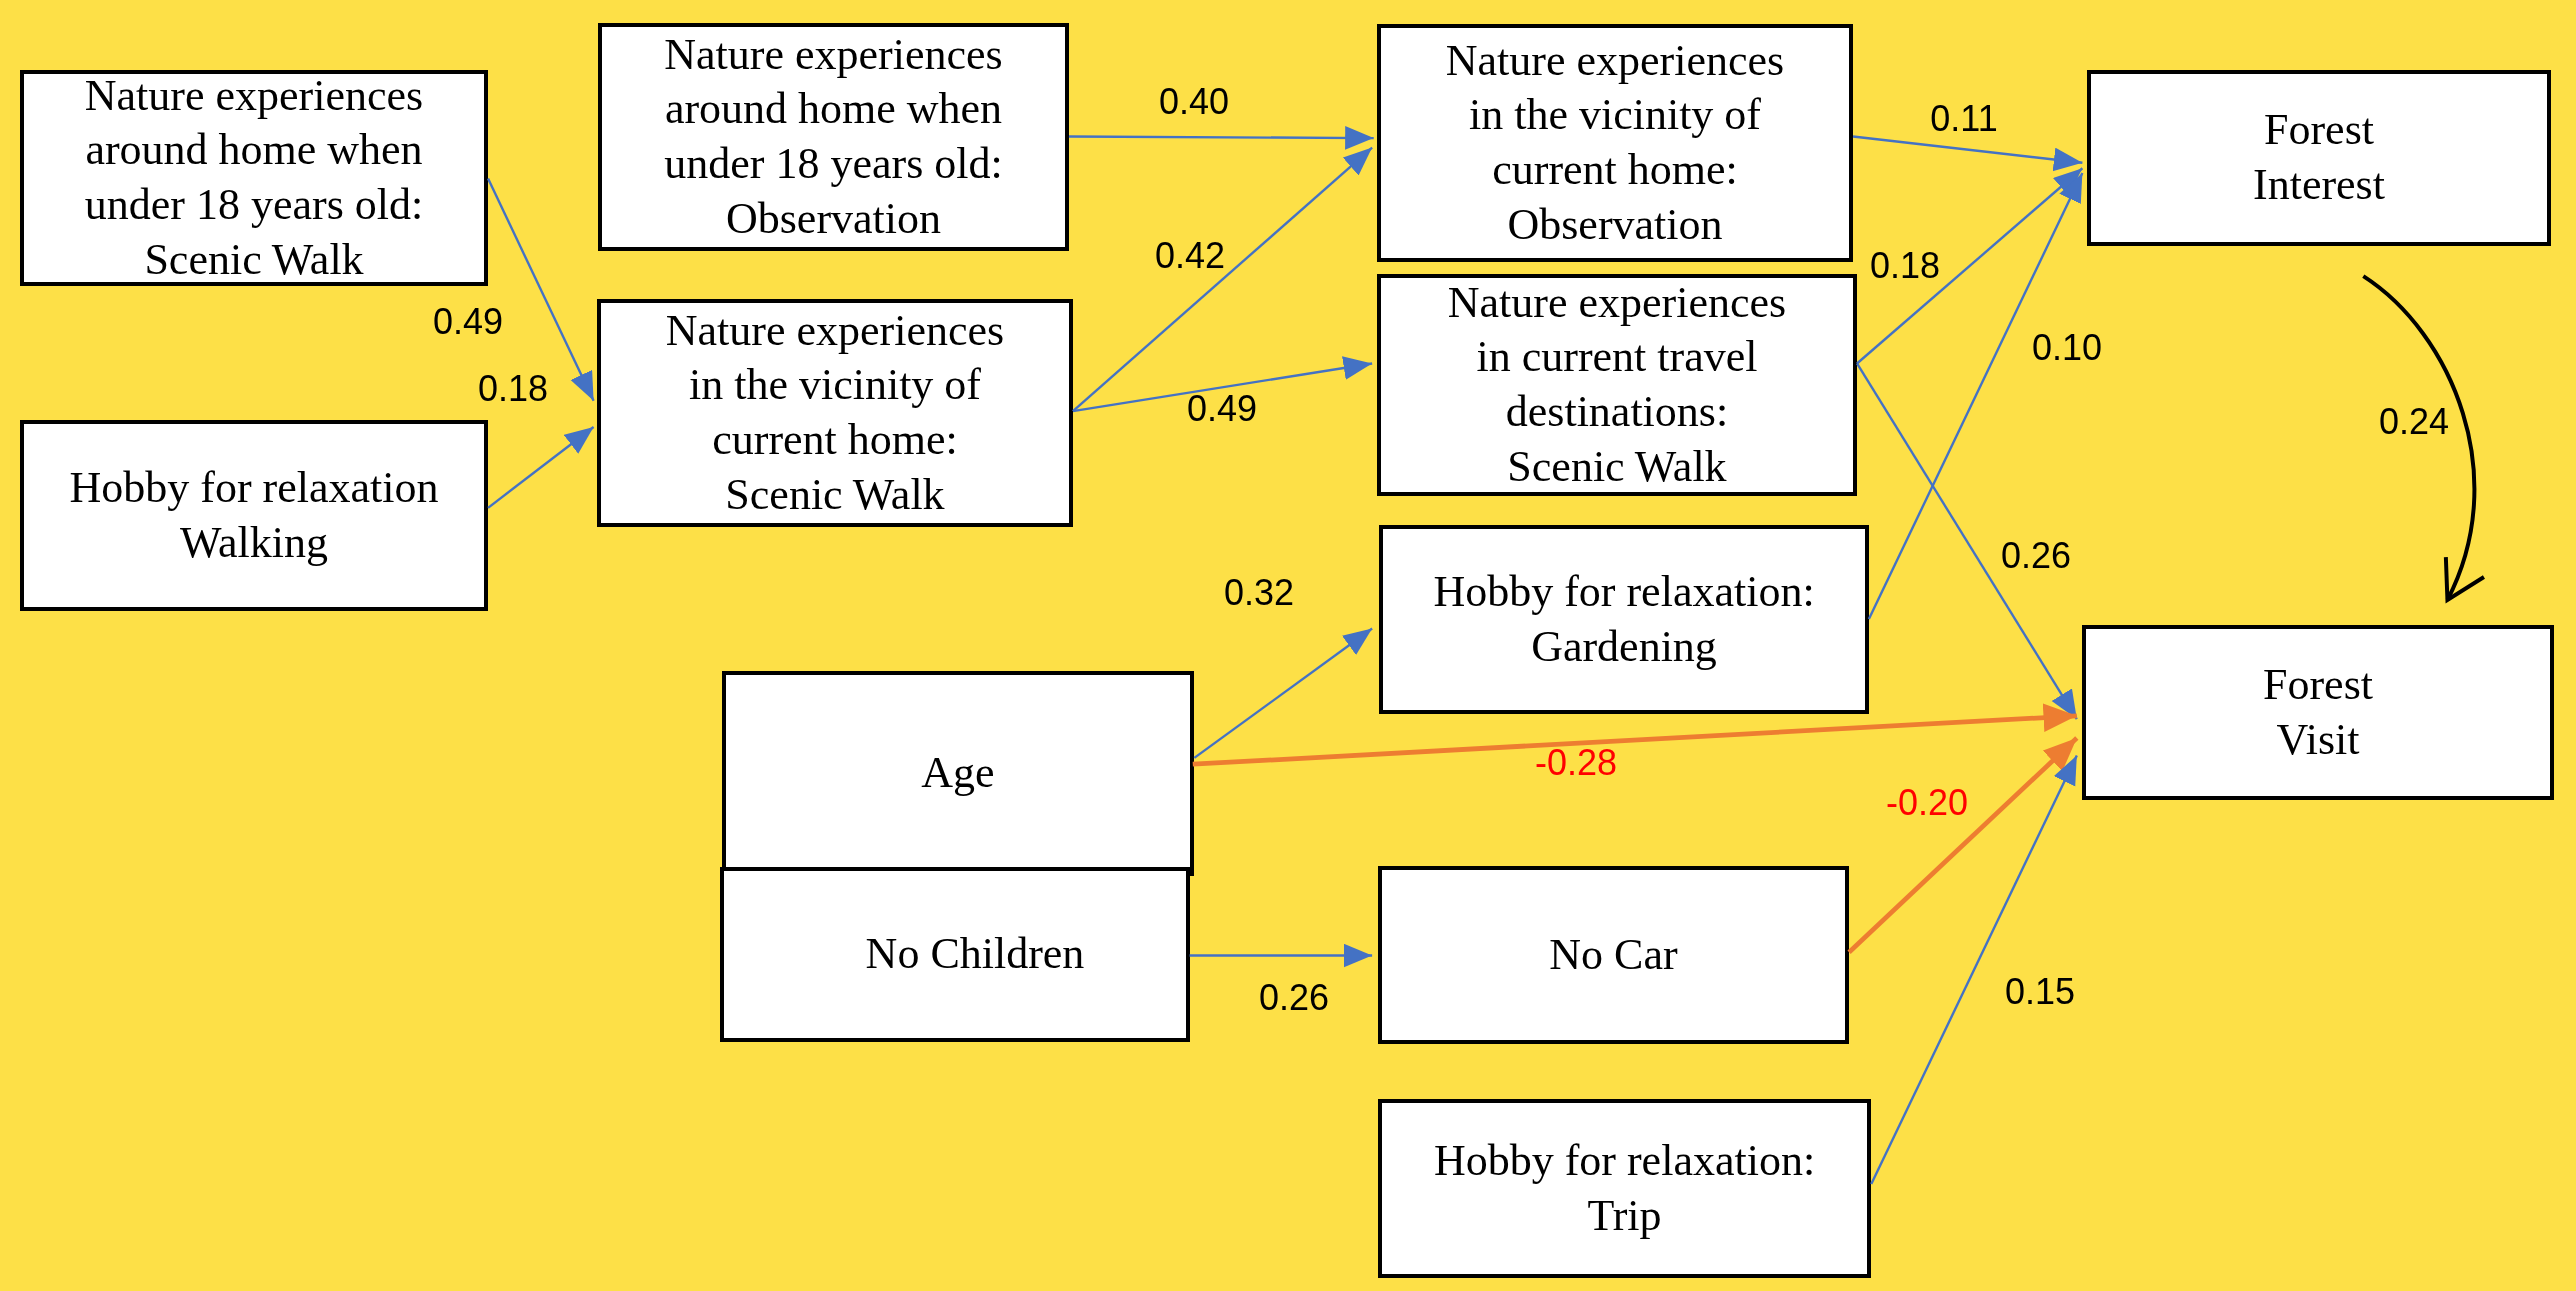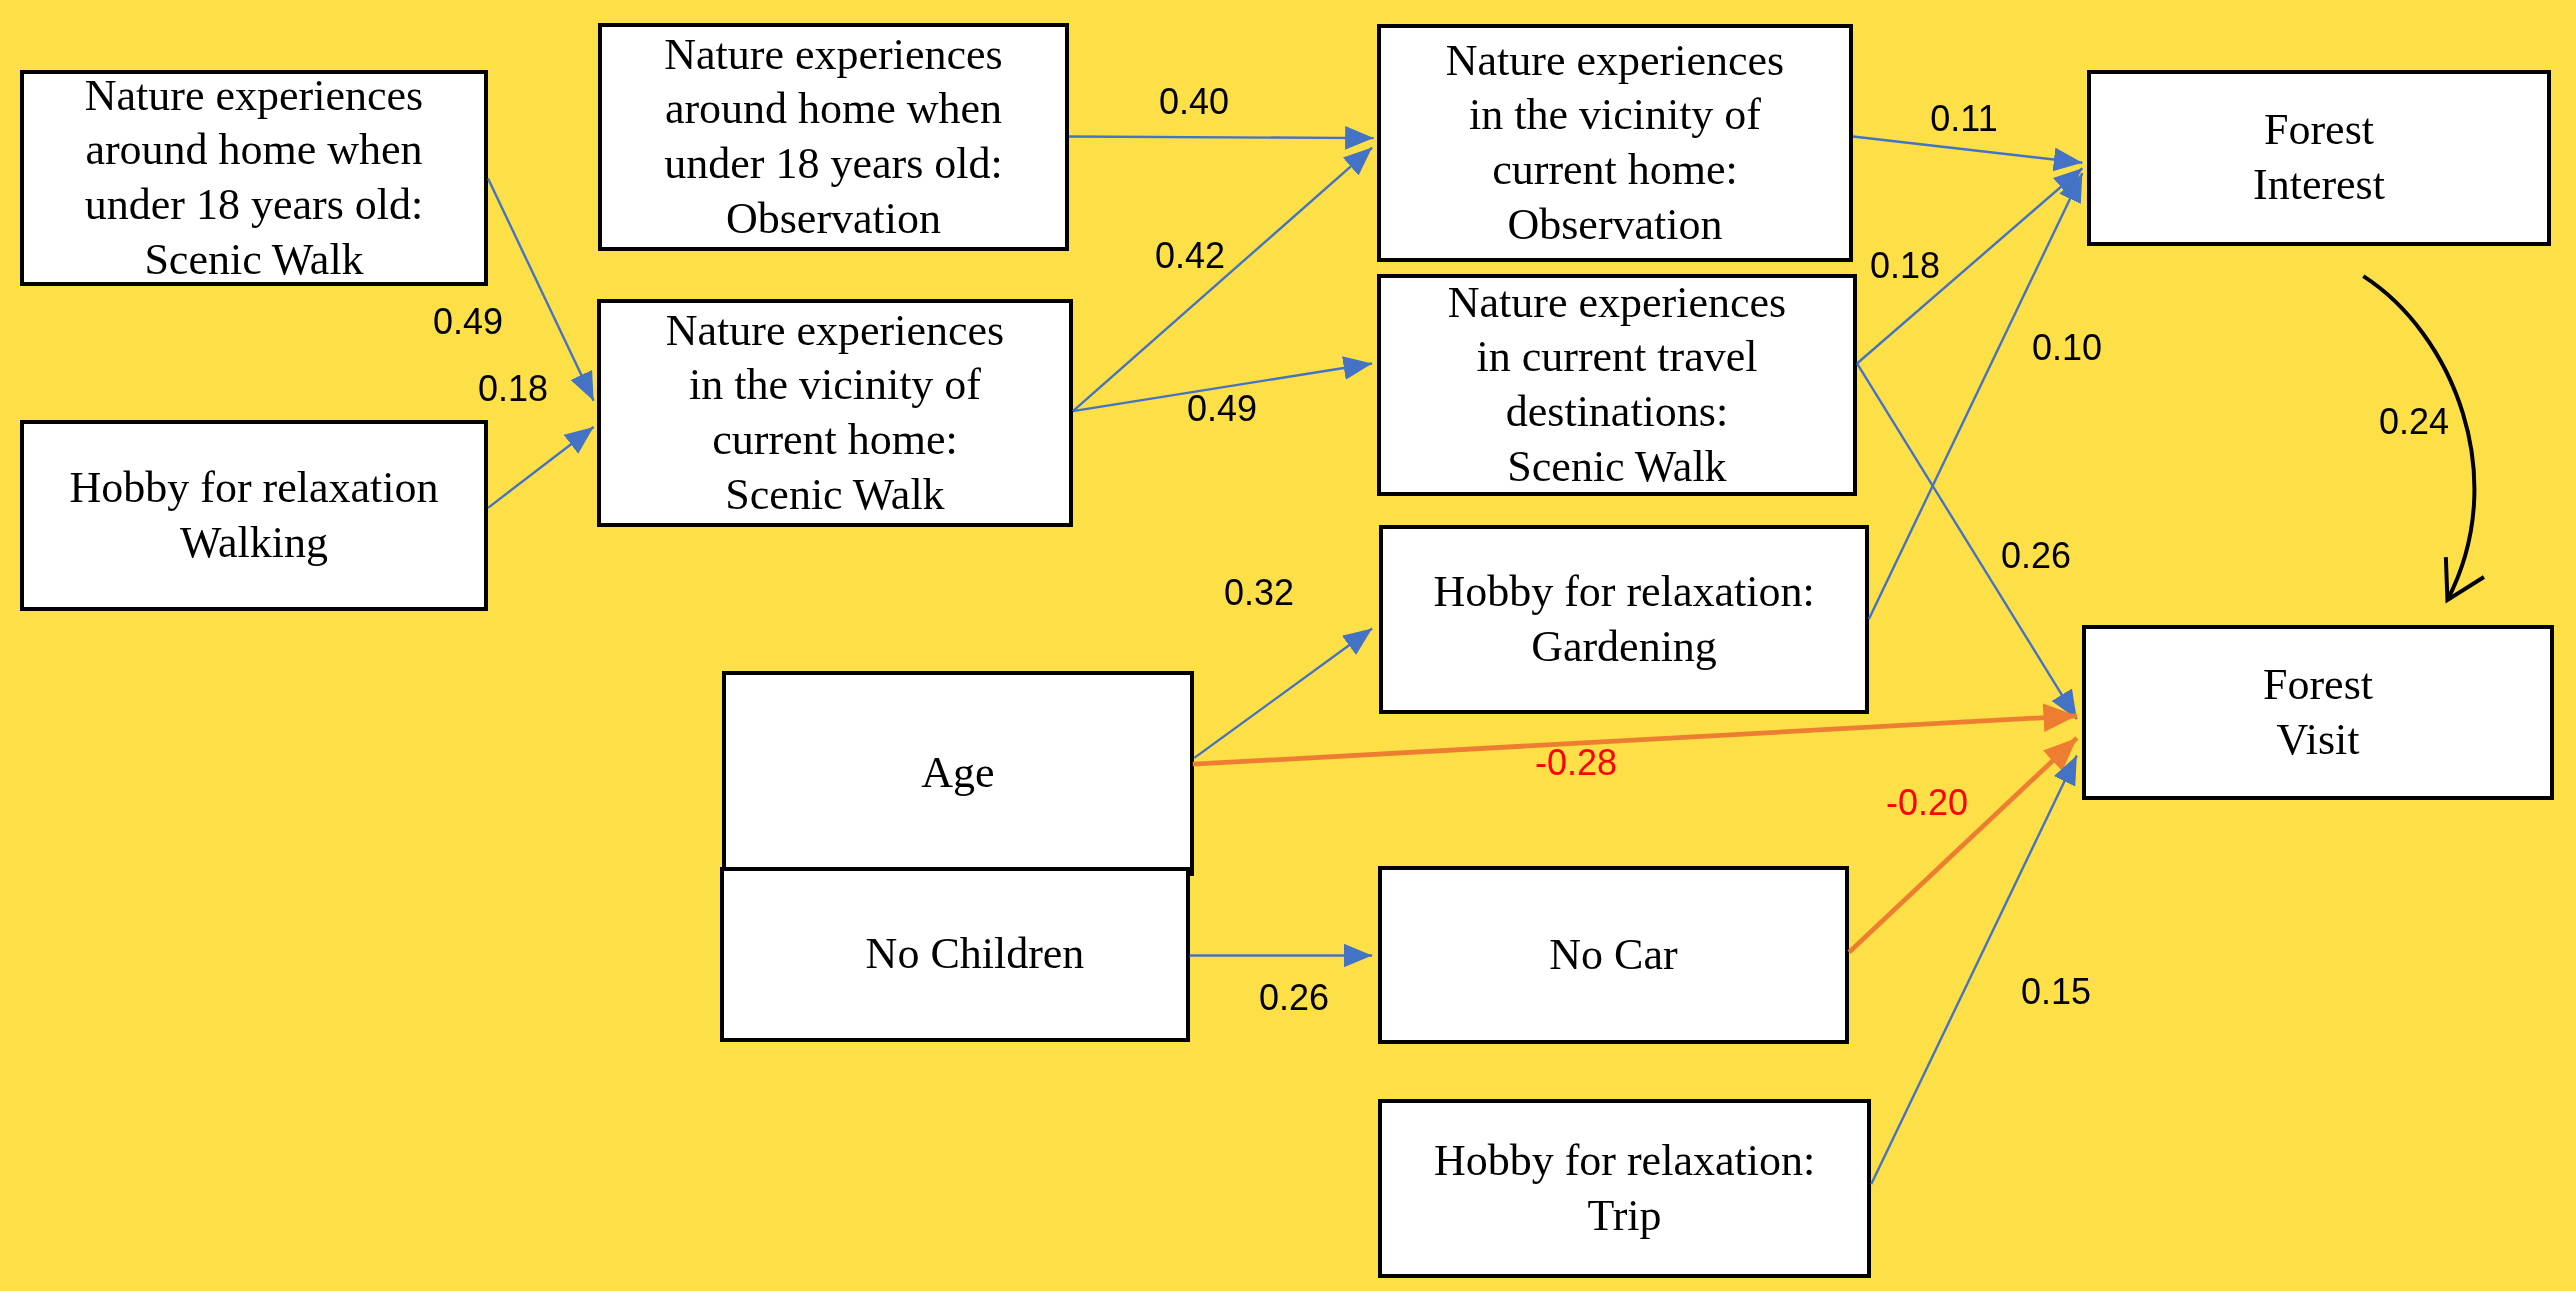--- a/index.html
+++ b/index.html
@@ -148,17 +148,17 @@
   <span class="coef" style="left:1190px;top:256px;">0.42</span>
   <span class="coef" style="left:1222px;top:409px;">0.49</span>
   <span class="coef" style="left:1964px;top:119px;">0.11</span>
   <span class="coef" style="left:1905px;top:266px;">0.18</span>
   <span class="coef" style="left:2067px;top:348px;">0.10</span>
   <span class="coef" style="left:2036px;top:556px;">0.26</span>
   <span class="coef" style="left:1259px;top:593px;">0.32</span>
   <span class="coef neg" style="left:1576px;top:763px;">-0.28</span>
   <span class="coef" style="left:1294px;top:998px;">0.26</span>
   <span class="coef neg" style="left:1927px;top:803px;">-0.20</span>
-  <span class="coef" style="left:2040px;top:992px;margin-left:16px;">0.15</span>
+  <span class="coef" style="left:2040px;top:992px;">0.15</span>
   <span class="coef" style="left:2414px;top:422px;">0.24</span>
 
 </div>
 
 
 </body></html>

